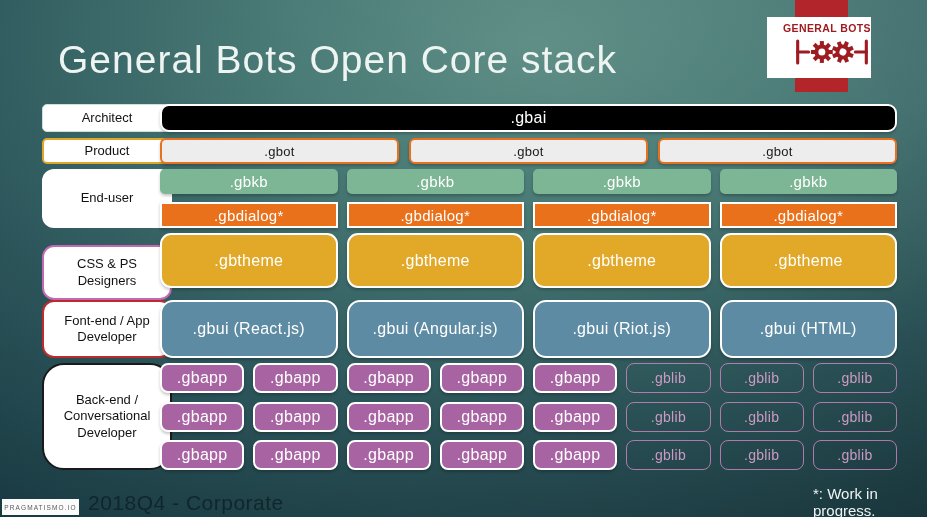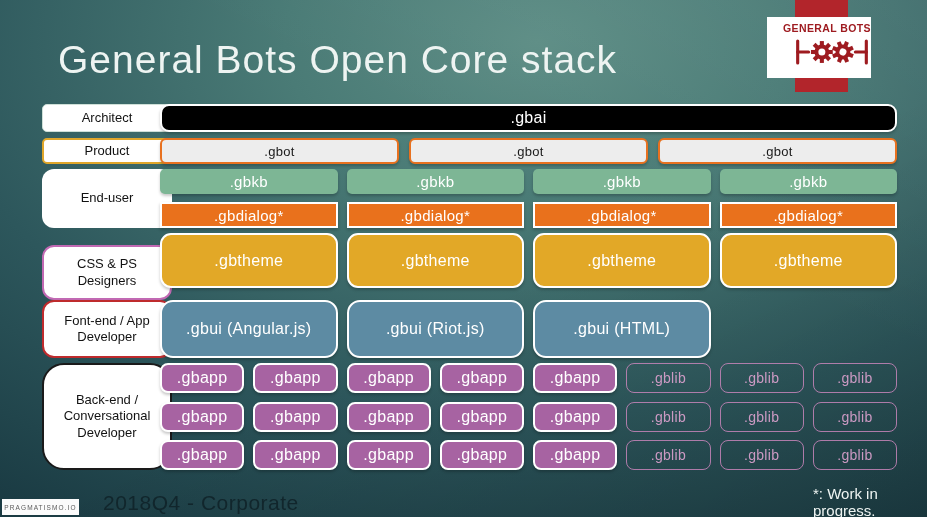--- a/index.html
+++ b/index.html
@@ -62,21 +62,21 @@
   .gbui{background:#5d8ba3; border:2px solid #fff; border-radius:13px; font-size:16px;}
   .gbapp{background:#a763a2; border:2.5px solid #fff; border-radius:8px; font-size:16px;}
   .gblib{background:transparent; border:1.5px solid rgba(199,133,186,0.85);
          border-radius:8px; color:rgba(213,158,201,0.95); font-size:14px; box-shadow:none;}
   
   .badge{
     position:absolute; left:2px; top:499px; width:77px; height:16px; background:#fbfbfb;
     color:#5a5a5a; font-size:6.5px; letter-spacing:1.1px;
     display:flex; align-items:center; justify-content:center;
   }
-  .caption{position:absolute; left:103px; top:491px; font-size:21px; color:#11262c; letter-spacing:0.5px;}
+  .caption{position:absolute; left:88px; top:491px; font-size:21px; color:#11262c; letter-spacing:0.5px;}
   .footnote{position:absolute; left:813px; top:485px; font-size:15px; color:#eef4f2;}
 </style>
 </head>
 <body>
 
 <div class="slide">
 
   <div class="title">General Bots Open Core stack</div>
 
   <div class="logo-strip"></div>
@@ -152,20 +152,21 @@
   </div>
 
   <div class="band band-gbtheme">
     <div class="blk gbtheme">.gbtheme</div>
     <div class="blk gbtheme">.gbtheme</div>
     <div class="blk gbtheme">.gbtheme</div>
     <div class="blk gbtheme">.gbtheme</div>
   </div>
 
   <div class="band band-gbui">
+    <div class="blk gbui">.gbui (React.js)</div>
     <div class="blk gbui">.gbui (Angular.js)</div>
     <div class="blk gbui">.gbui (Riot.js)</div>
     <div class="blk gbui">.gbui (HTML)</div>
   </div>
 
   <div class="band band-gbapp band-gbapp-1">
     <div class="blk gbapp">.gbapp</div>
     <div class="blk gbapp">.gbapp</div>
     <div class="blk gbapp">.gbapp</div>
     <div class="blk gbapp">.gbapp</div>

